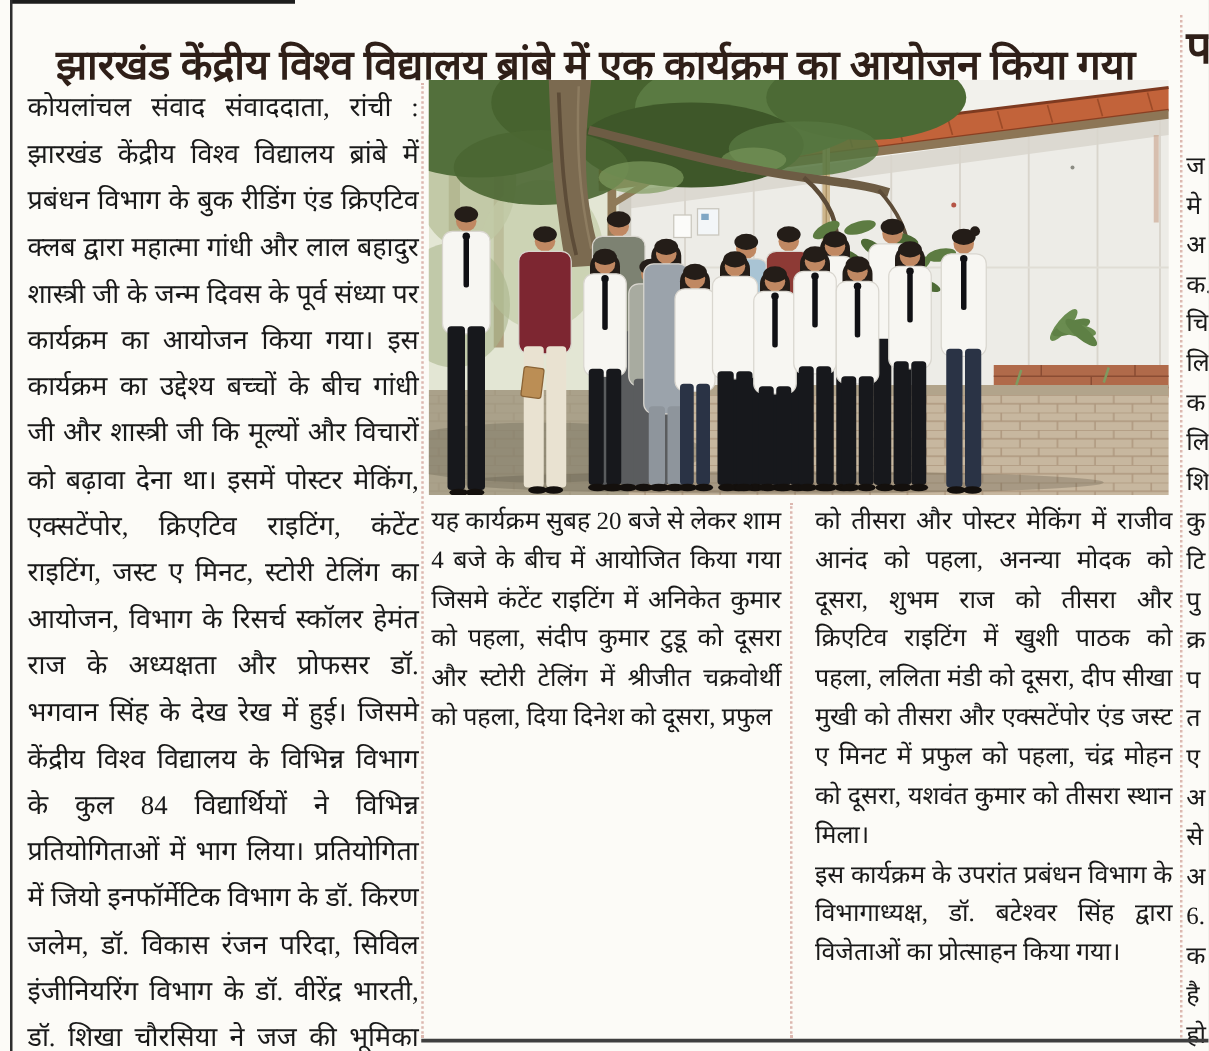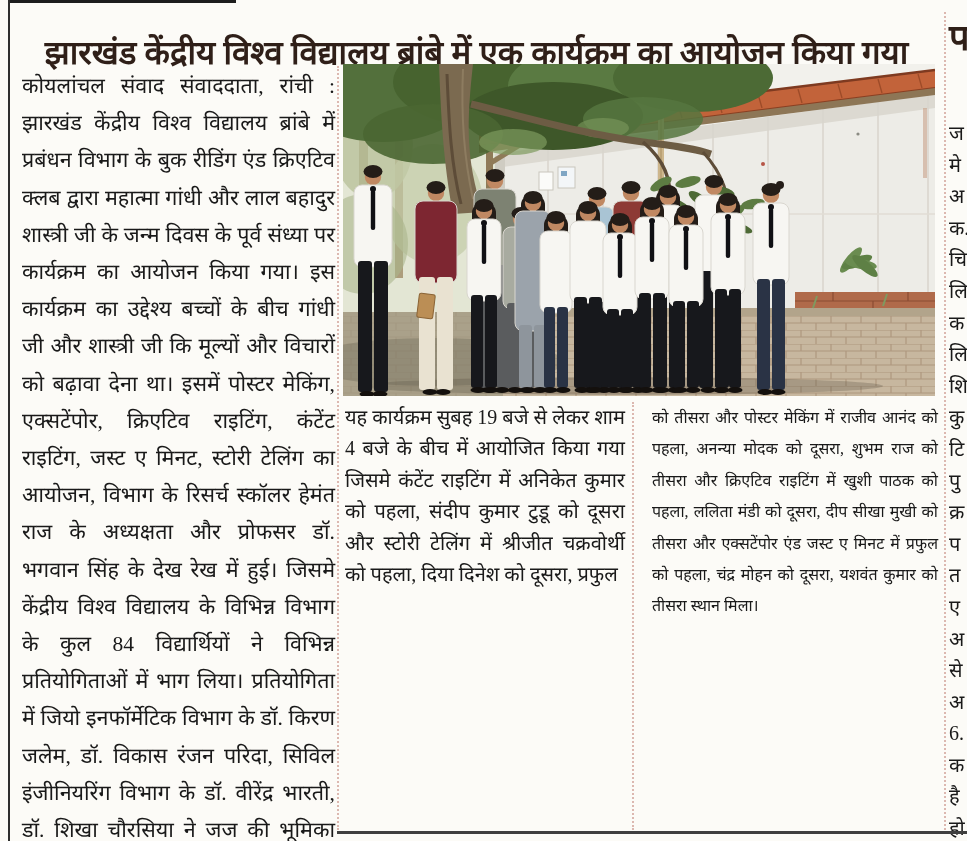--- a/index.html
+++ b/index.html
@@ -11,21 +11,21 @@
   .rule-topleft{position:absolute;left:8px;top:0;width:228px;height:3px;background:#1d1d1d;}
   .rule-bottom{position:absolute;left:337px;top:831px;width:630px;height:3px;background:#3f3f3f;}
   .headline{
     position:absolute;left:24px;top:8px;width:905px;text-align:center;
     font-size:33px;font-weight:bold;color:#2f1f18;line-height:1.4;letter-spacing:0;
   }
   .col{position:absolute;text-align:justify;color:#191919;}
   .col p{margin:0;}
   .col1{left:22px;top:68px;width:313px;font-size:21.5px;line-height:37.2px;}
   .col2{left:345px;top:402px;width:280px;font-size:20px;line-height:31.4px;}
-  .col3{left:652px;top:402px;width:286px;font-size:16px;line-height:31.4px;}
+  .col3{left:652px;top:402px;width:286px;font-size:20px;line-height:31.4px;}
   .lead{font-weight:normal;}
   .sep{position:absolute;width:0;border-left:2px dotted #dcb8b0;}
   .sep1{left:337px;top:66px;height:764px;}
   .sep2{left:632px;top:402px;height:428px;}
   .sep3{left:944px;top:12px;height:818px;}
   .photo{position:absolute;left:343px;top:64px;width:592px;height:332px;}
   .photo svg{display:block;width:100%;height:100%;}
   .side-col{position:absolute;left:949px;top:0;width:40px;}
   .side-headline{position:absolute;top:12px;left:0;font-size:36px;font-weight:bold;color:#2f1f18;white-space:nowrap;}
   .side-lines{position:absolute;top:118px;left:0;font-size:20px;line-height:31.6px;color:#191919;white-space:nowrap;}
@@ -340,25 +340,26 @@
           <rect x="75" y="230" width="16" height="24" rx="2" fill="#bb8e55" stroke="#8a6335" stroke-width="1" transform="rotate(7 83 242)"></rect>
         </g>
     </svg>
   </div>
 
   <div class="col col1">
     <p><span class="lead">कोयलांचल संवाद संवाददाता, रांची :</span><span> झारखंड केंद्रीय विश्व विद्यालय ब्रांबे में प्रबंधन विभाग के बुक रीडिंग एंड क्रिएटिव क्लब द्वारा महात्मा गांधी और लाल बहादुर शास्त्री जी के जन्म दिवस के पूर्व संध्या पर कार्यक्रम का आयोजन किया गया। इस कार्यक्रम का उद्देश्य बच्चों के बीच गांधी जी और शास्त्री जी कि मूल्यों और विचारों को बढ़ावा देना था। इसमें पोस्टर मेकिंग, एक्सटेंपोर, क्रिएटिव राइटिंग, कंटेंट राइटिंग, जस्ट ए मिनट, स्टोरी टेलिंग का आयोजन, विभाग के रिसर्च स्कॉलर हेमंत राज के अध्यक्षता और प्रोफसर डॉ. भगवान सिंह के देख रेख में हुई। जिसमे केंद्रीय विश्व विद्यालय के विभिन्न विभाग के कुल 84 विद्यार्थियों ने विभिन्न प्रतियोगिताओं में भाग लिया। प्रतियोगिता में जियो इनफॉर्मेटिक विभाग के डॉ. किरण जलेम, डॉ. विकास रंजन परिदा, सिविल इंजीनियरिंग विभाग के डॉ. वीरेंद्र भारती, डॉ. शिखा चौरसिया ने जज की भूमिका निभाई।</span></p>
   </div>
 
   <div class="col col2">
-    <p>यह कार्यक्रम सुबह 19 बजे से लेकर शाम 4 बजे के बीच में आयोजित किया गया जिसमे कंटेंट राइटिंग में अनिकेत कुमार को पहला, संदीप कुमार टुडू को दूसरा और स्टोरी टेलिंग में श्रीजीत चक्रवोर्थी को पहला, दिया दिनेश को दूसरा, प्रफुल</p>
+    <p>यह कार्यक्रम सुबह 20 बजे से लेकर शाम 4 बजे के बीच में आयोजित किया गया जिसमे कंटेंट राइटिंग में अनिकेत कुमार को पहला, संदीप कुमार टुडू को दूसरा और स्टोरी टेलिंग में श्रीजीत चक्रवोर्थी को पहला, दिया दिनेश को दूसरा, प्रफुल</p>
   </div>
 
   <div class="col col3">
     <p>को तीसरा और पोस्टर मेकिंग में राजीव आनंद को पहला, अनन्या मोदक को दूसरा, शुभम राज को तीसरा और क्रिएटिव राइटिंग में खुशी पाठक को पहला, ललिता मंडी को दूसरा, दीप सीखा मुखी को तीसरा और एक्सटेंपोर एंड जस्ट ए मिनट में प्रफुल को पहला, चंद्र मोहन को दूसरा, यशवंत कुमार को तीसरा स्थान मिला।</p>
+    <p>इस कार्यक्रम के उपरांत प्रबंधन विभाग के विभागाध्यक्ष, डॉ. बटेश्वर सिंह द्वारा विजेताओं का प्रोत्साहन किया गया।</p>
   </div>
 
   <div class="sep sep1"></div>
   <div class="sep sep2"></div>
   <div class="sep sep3"></div>
 
   <div class="side-col">
     <div class="side-headline">प</div>
     <div class="side-lines">
         <div>ज</div>

